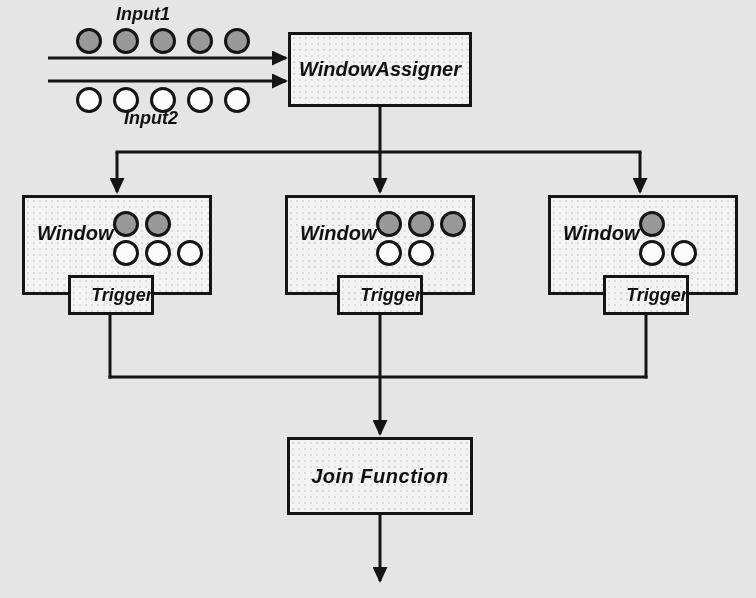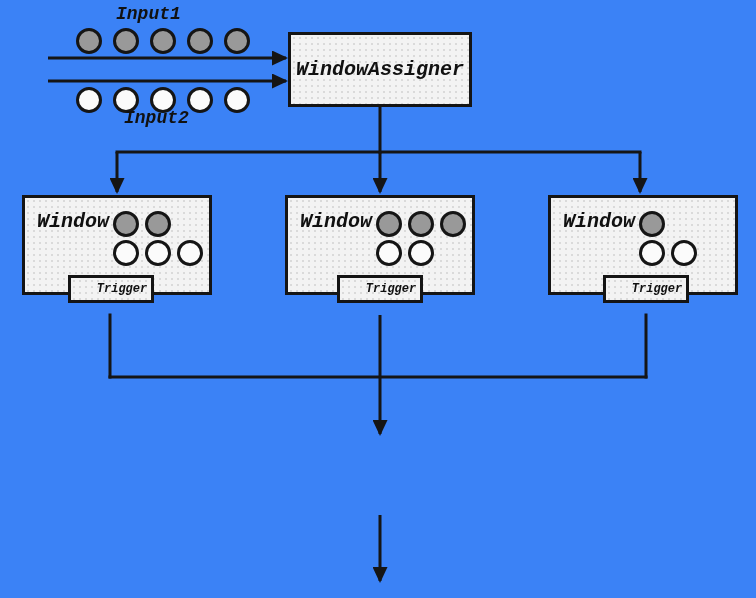--- a/index.html
+++ b/index.html
@@ -1,55 +1,55 @@
 <!DOCTYPE html>
 <html><head>
 <meta charset="utf-8">
 <style>
   html,body{margin:0;padding:0;background:#ffffff;}
   #canvas{
     position:relative;
     width:756px;height:598px;
-    background:#3b82f6;
-    font-family:Liberation Mono, monospace;
+    background:#e5e5e5;
+    font-family:Liberation Sans, sans-serif;
     overflow:hidden;
   }
   #connectors{position:absolute;left:0;top:0;width:756px;height:598px;z-index:1;}
   .box{
     position:absolute;
     box-sizing:border-box;
     border:3px solid #151515;
     background-color:#f3f3f3;
     background-image:radial-gradient(circle, #dadada 1px, rgba(0,0,0,0) 1.2px);
     background-size:6px 6px;
     color:#111111;
     font-weight:bold;
     font-style:italic;
     z-index:2;
     text-align:right;
   }
   .flex-center{display:flex;align-items:center;justify-content:center;}
   .assigner{left:288px;top:32px;width:184px;height:75px;font-size:20px;}
   .join{left:287px;top:437px;width:186px;height:78px;font-size:20px;letter-spacing:0.5px;}
   .window-box{width:190px;height:100px;}
-  .window-box .win-label{position:absolute;left:12px;top:12px;font-size:20px;}
+  .window-box .win-label{position:absolute;left:12px;top:24px;font-size:20px;}
   .win-0{left:22px;top:195px;}
   .win-1{left:285px;top:195px;}
   .win-2{left:548px;top:195px;}
   .circle-row{position:absolute;display:flex;gap:6px;}
   .row-dark{left:88px;top:13px;}
   .row-light{left:88px;top:42px;}
   .circle{
     width:26px;height:26px;border-radius:50%;
     border:3px solid #151515;box-sizing:border-box;
     flex:0 0 auto;
   }
   .trigger{
-    position:absolute;width:86px;height:28px;
-    font-size:12px;z-index:3;padding-left:22px;
+    position:absolute;width:86px;height:40px;
+    font-size:18px;z-index:3;padding-left:22px;
   }
   .trig-0{left:68px;top:275px;}
   .trig-1{left:337px;top:275px;}
   .trig-2{left:603px;top:275px;}
   .input-label{
     position:absolute;z-index:2;
     color:#111111;font-weight:bold;font-style:italic;font-size:18px;
   }
   .lbl-input1{left:116px;top:4px;}
   .lbl-input2{left:124px;top:108px;}
@@ -144,14 +144,17 @@
       </div>
     <div class="circle-row row-light">
         <span class="circle" style="background: rgb(251, 251, 251);"></span>
         <span class="circle" style="background: rgb(251, 251, 251);"></span>
       </div>
   </div>
   <div class="box flex-center trigger trig-2">
     <span>Trigger</span>
   </div>
 
+  <div class="box flex-center join">
+    <span>Join Function</span>
+  </div>
 
 </div>
 
 </body></html>

